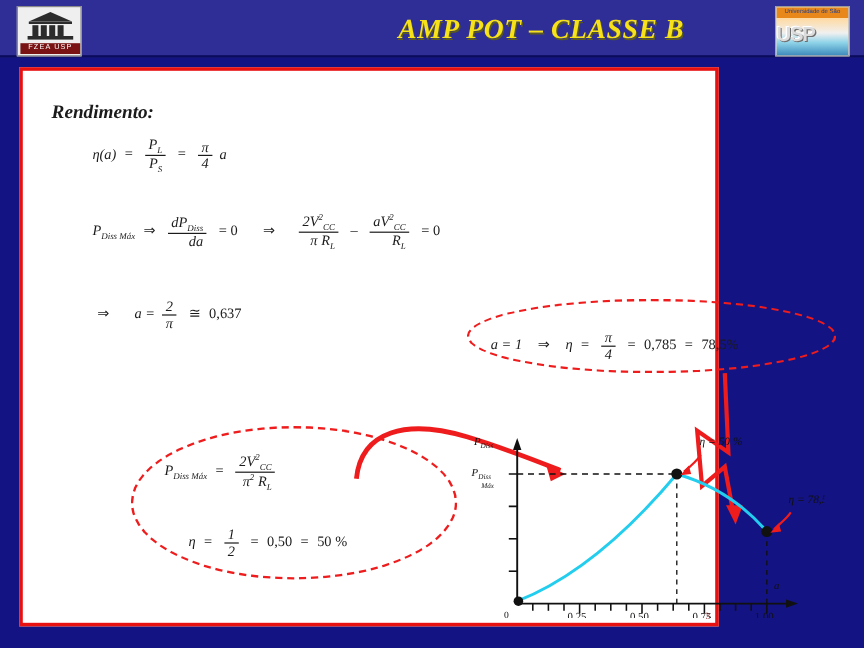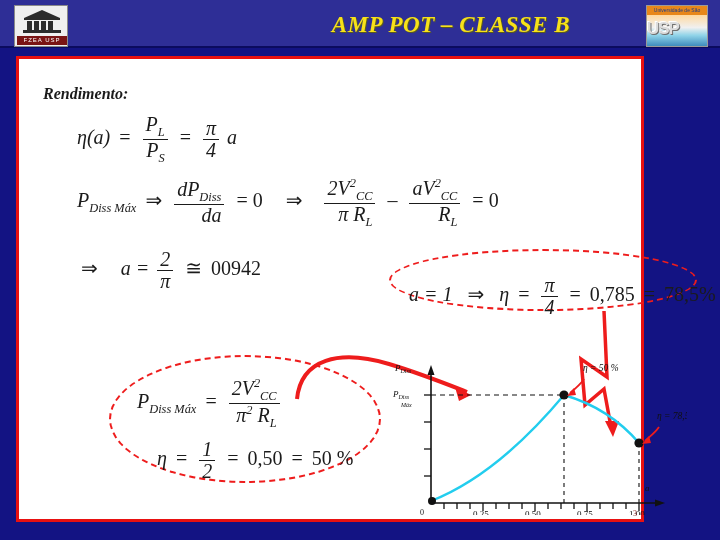--- a/index.html
+++ b/index.html
@@ -58,38 +58,38 @@
   }
   #logo-right .usp {
     position: absolute; left: 0; top: 13px; width: 100%;
     text-align: left; font-size: 17px; font-weight: bold;
     font-family: "Liberation Sans", sans-serif;
     color: #dcdcdc; text-shadow: 1px 1px 0 #6e6e6e, -1px -1px 0 #ffffff;
     letter-spacing: -1px;
   }
   
   #frame {
-    position: absolute; left: 16px; top: 56px; width: 628px; height: 466px;
+    position: absolute; left: 16px; top: 56px; width: 583px; height: 466px;
     border: 3px solid #e81111;
     background: #ffffff;
   }
   #canvas { position: absolute; left: 0; top: 0; width: 682px; height: 460px; }
   
   .lbl {
     position: absolute;
     font-family: "Liberation Serif", serif;
     color: #1b1b1b;
     white-space: nowrap;
   }
   #rendimento {
     left: 24px; top: 26px;
     font-size: 16px; font-weight: bold; font-style: italic;
   }
   
-  .math { font-style: italic; font-size: 20px; font-family: "Liberation Serif", serif; color: #1b1b1b; }
+  .math { font-style: italic; font-size: 12px; font-family: "Liberation Serif", serif; color: #1b1b1b; }
   .up { font-style: normal; }
   .frac {
     display: inline-block; vertical-align: middle;
     text-align: center; line-height: 1.05;
     margin: 0 3px;
   }
   .frac .num { display: block; padding: 0 3px; }
   .frac .den { display: block; padding: 0 3px; border-top: 1px solid #1b1b1b; text-align: right; }
   sub  { font-size: 0.62em; font-style: italic; }
   sup  { font-size: 0.62em; }
@@ -188,21 +188,21 @@
     </div>
 
     <div class="lbl math" id="eq3">
       <span class="op">⇒</span>
       <span style="padding-left:14px">a  =</span>
       <span class="frac">
         <span class="num">2</span>
         <span class="den">π</span>
       </span>
       <span class="op">≅</span>
-      <span class="up">00942</span>
+      <span class="up">0,637</span>
     </div>
 
     <svg id="canvas">
 
       <path d="M 278 340 C 282 300, 320 290, 370 305 C 400 314, 420 322, 448 333" stroke="#ee1c1c" stroke-width="4" fill="none"></path>
       <polygon points="452,336 436,328 440,342" fill="#ee1c1c"></polygon>
 
       <path d="M 585 252 L 588 318 L 562 300 L 566 346 L 585 330 L 592 368" stroke="#ee1c1c" stroke-width="3.5" fill="none" stroke-linejoin="miter"></path>
       <polygon points="594,378 586,362 600,362" fill="#ee1c1c"></polygon>
     </svg>

